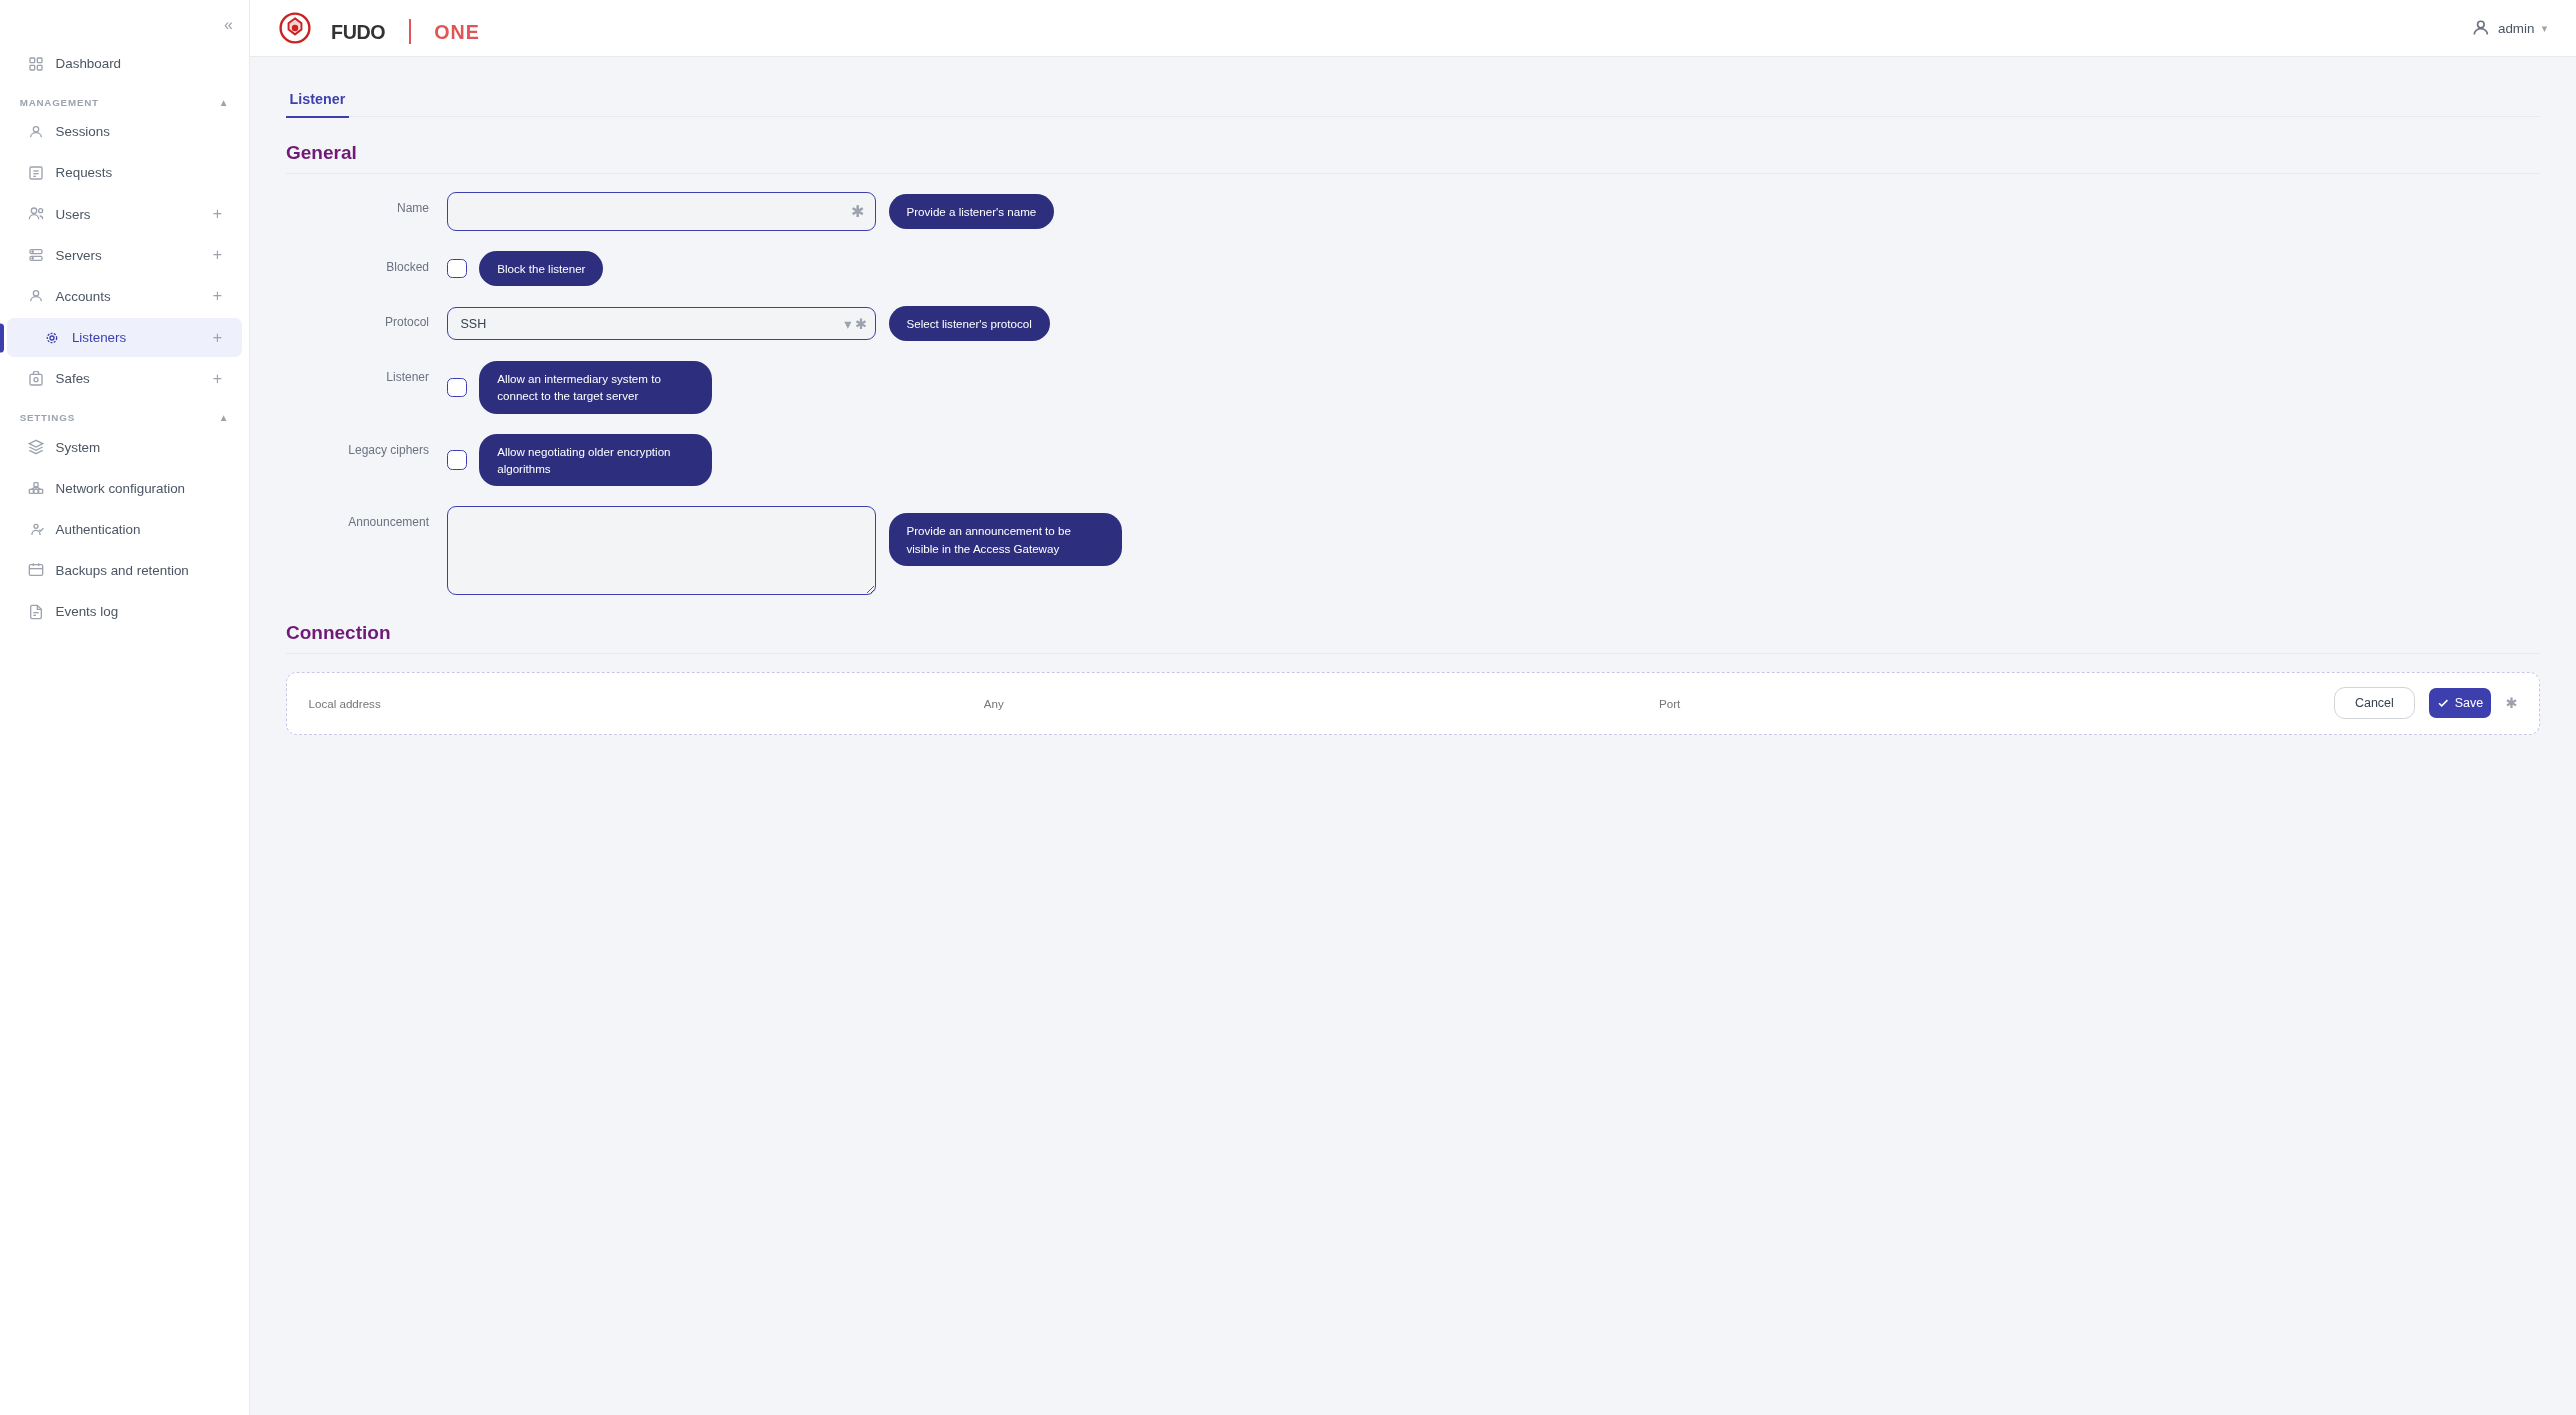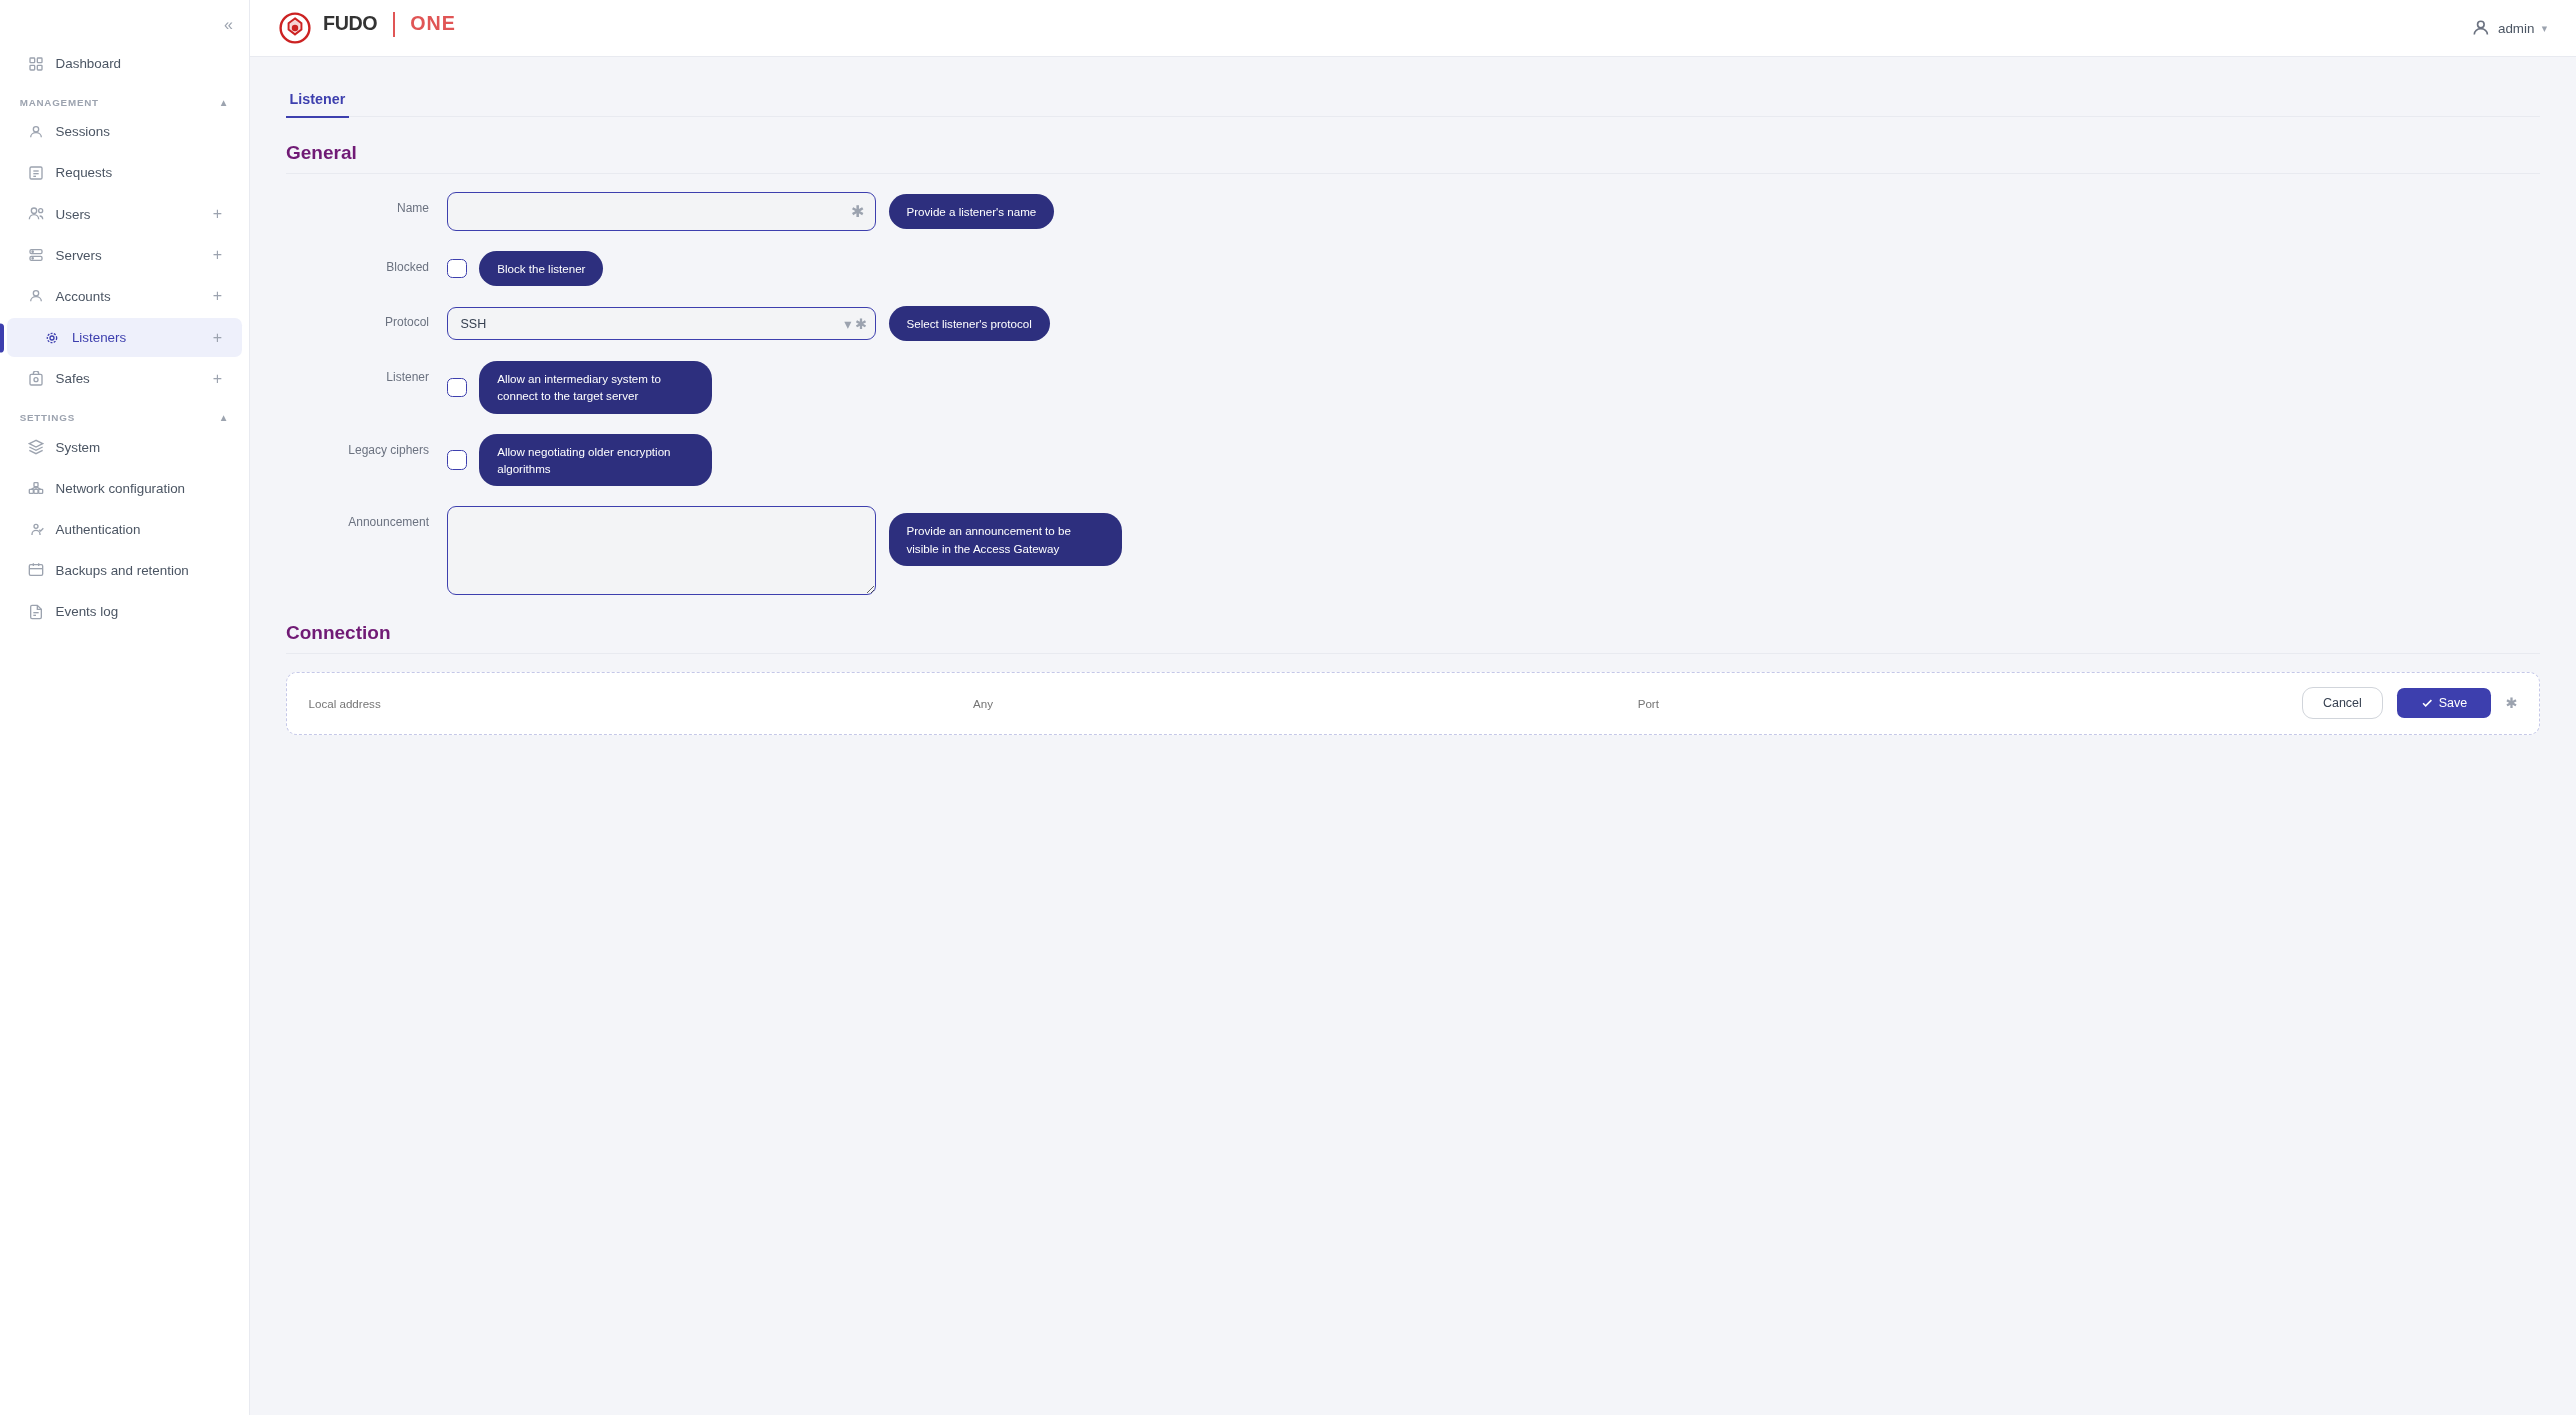--- a/index.html
+++ b/index.html
@@ -88,22 +88,22 @@
       border-bottom: 0.9px solid #e8eaf0;
       padding: 0 29px;
       display: flex;
       align-items: center;
       justify-content: space-between;
       height: 57px;
       flex-shrink: 0;
     }
     .logo {
       display: flex;
-      align-items: flex-start;
-      gap: 12px;
+      align-items: flex-end;
+      gap: 20px;
     }
     .logo-icon {
       width: 32px;
       height: 32px;
     }
     .logo-divider {
       width: 1.8px;
       height: 25px;
       background: #e05555;
       margin: 0 3.6px;
@@ -316,21 +316,21 @@
       padding: 8px 19.7px;
       font-size: 12.5px;
       color: #374151;
       cursor: pointer;
       font-weight: 500;
     }
     .btn-save {
       background: #3d3fae;
       border: none;
       border-radius: 7.2px;
-      padding: 8px 24px;
+      padding: 8px 8px;
       font-size: 12.5px;
       color: #fff;
       cursor: pointer;
       font-weight: 500;
       display: flex;
       align-items: center;
       gap: 5.4px;
     }
     .bottom-asterisk {
       color: #9ca3af;

